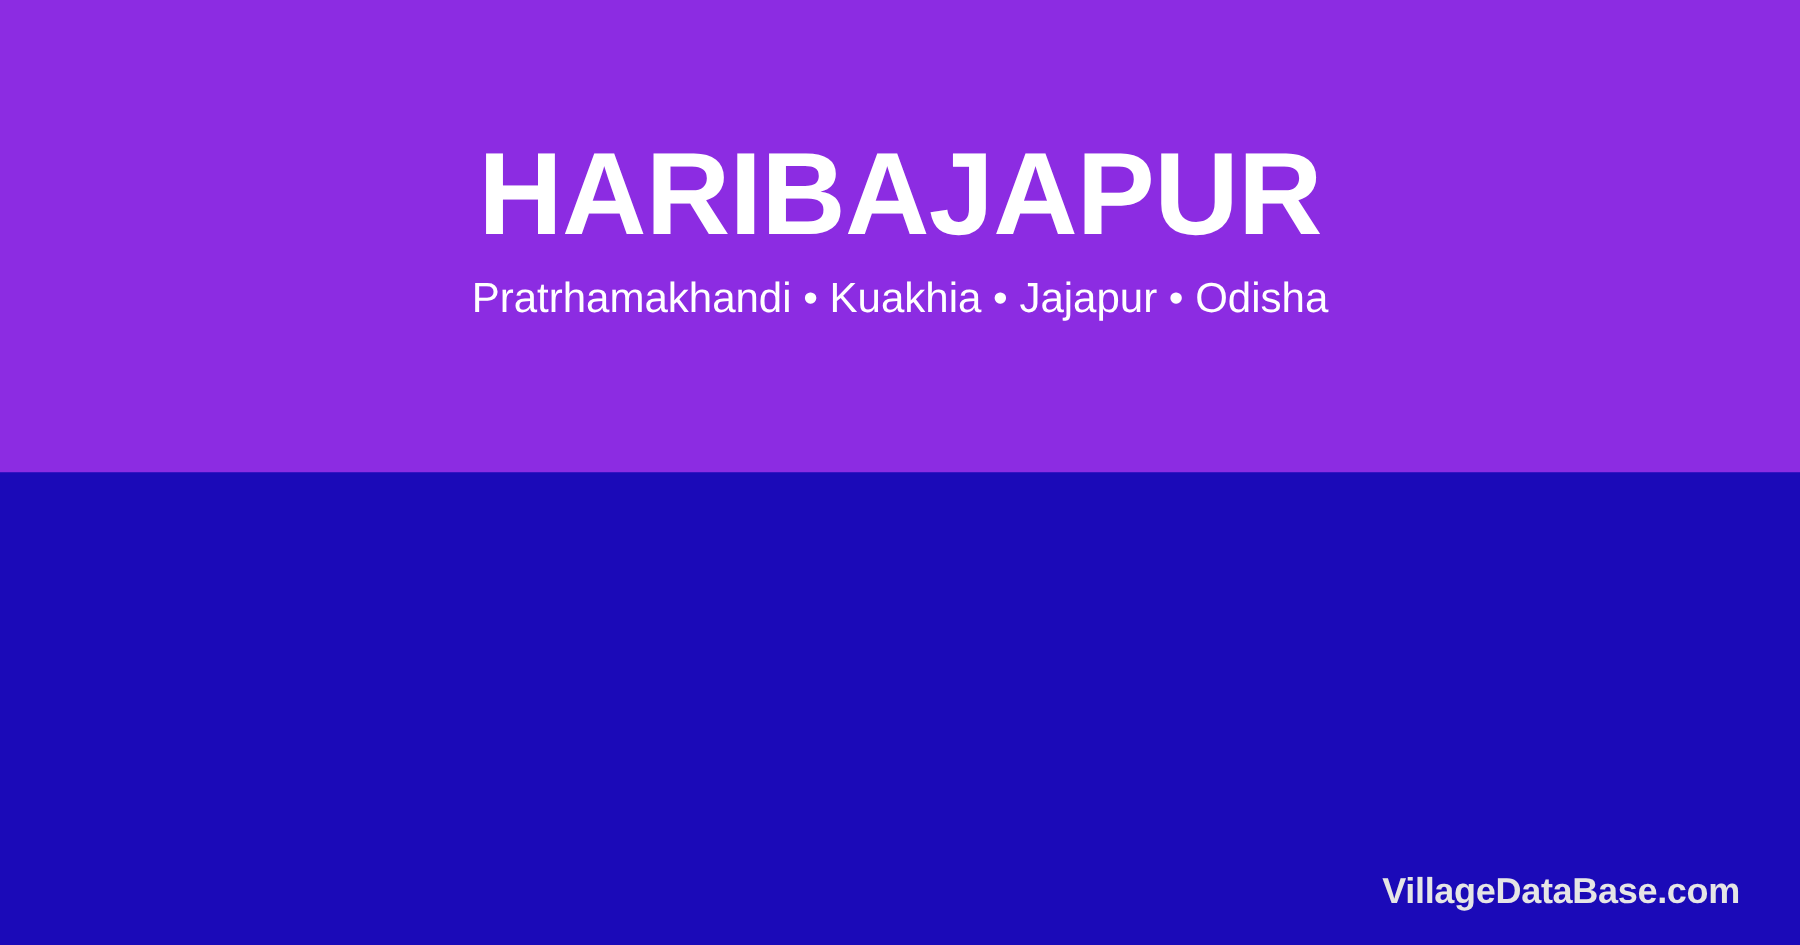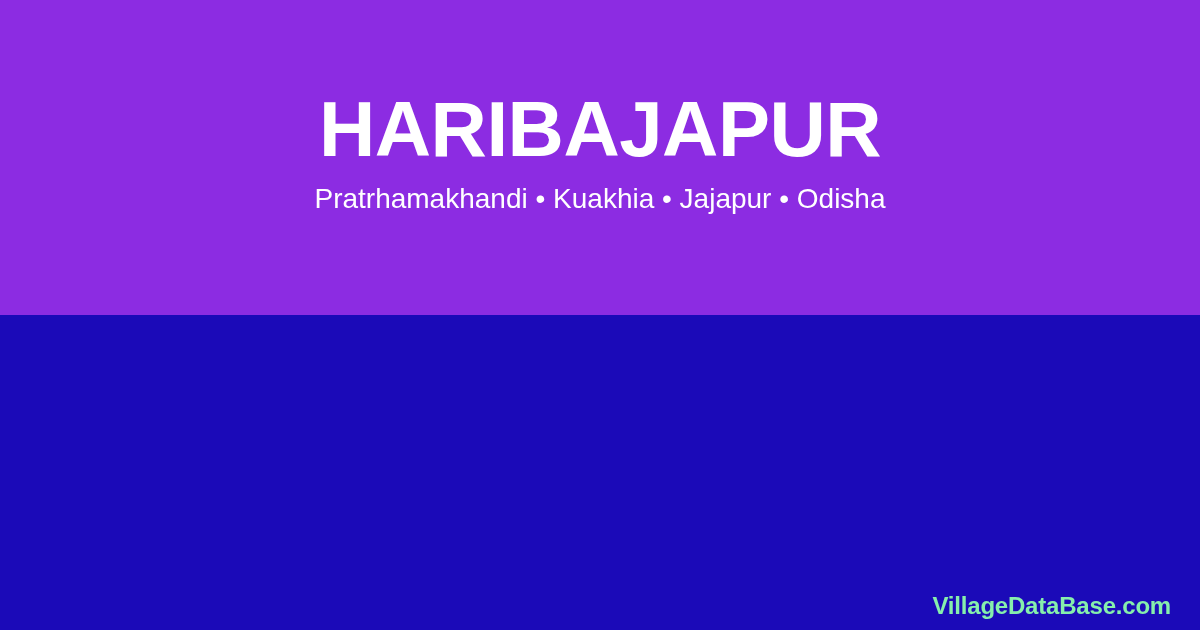--- a/index.html
+++ b/index.html
@@ -74,23 +74,23 @@
     width: 100%;
     height: 315px;
     background: #1b0ab8;
   }
 
   
   .site-watermark {
     position: absolute;
     right: 29px;
     bottom: 12px;
-    margin: 0;
+    margin: 11px;
     padding: 0;
-    color: #86efac;
+    color: #e5e5e5;
     font-family: "Liberation Sans", "DejaVu Sans", sans-serif;
     font-size: 24px;
     font-weight: 700;
     line-height: 1;
     letter-spacing: -0.2px;
     white-space: nowrap;
   }
 </style>
 </head>
 <body>

